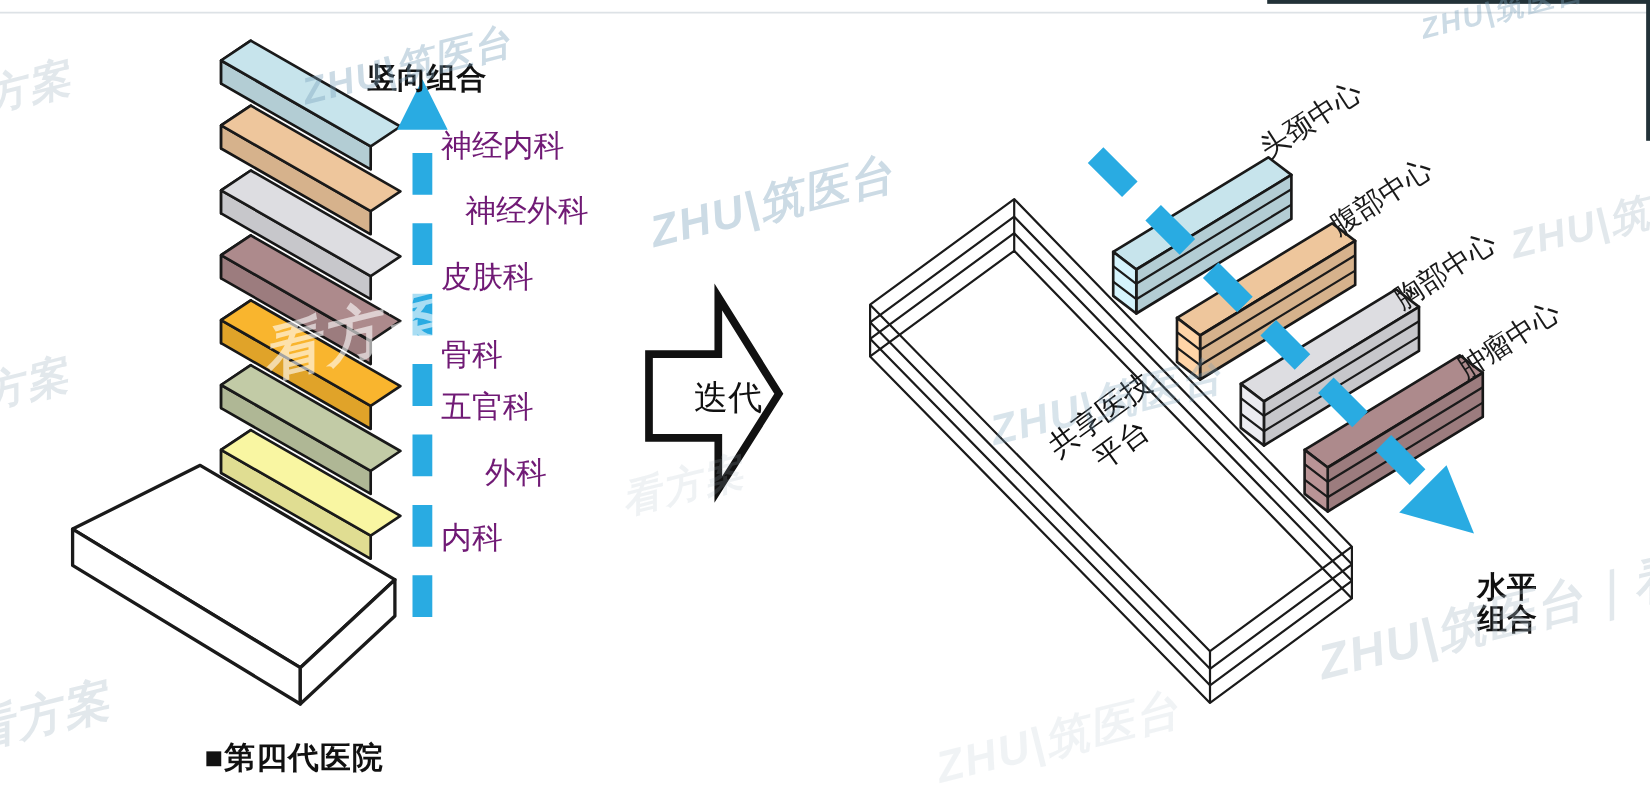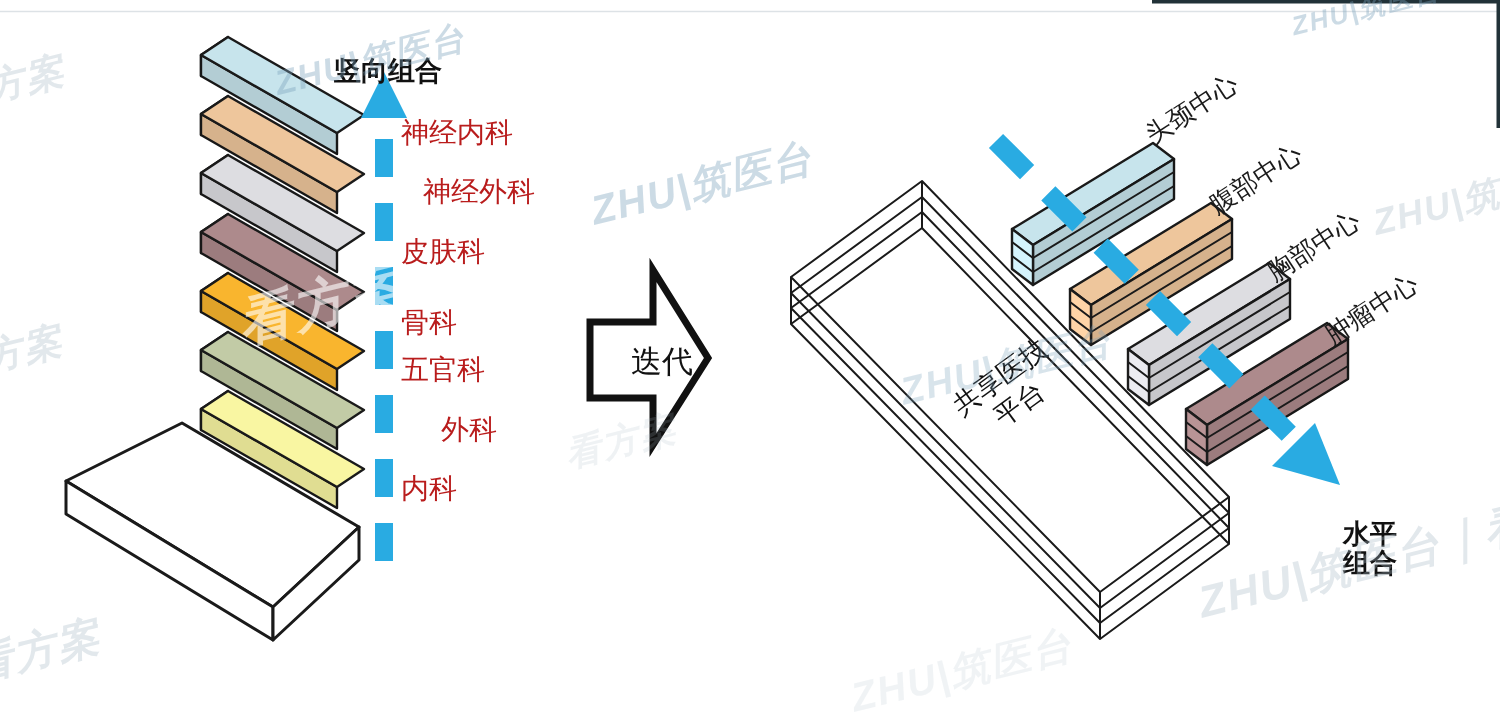--- a/index.html
+++ b/index.html
@@ -6,21 +6,21 @@
   #stage{
     position:relative;width:1500px;height:722px;background:#ffffff;overflow:hidden;
     font-family:"Liberation Sans","DejaVu Sans",sans-serif;color:#111;
   }
   #diagram{position:absolute;left:0;top:0;}
   .face{stroke:#1a1a1a;stroke-width:2.4;stroke-linejoin:round;}
   .face-front{filter:brightness(0.90);}
   .face-light{filter:brightness(1.07);}
   .thick{stroke-width:3;}
   .wire{fill:none;stroke:#1a1a1a;stroke-width:2;stroke-linejoin:round;}
-  .lbl{position:absolute;font-size:28px;line-height:32px;color:#b91c1c;white-space:nowrap;text-align:center;}
+  .lbl{position:absolute;font-size:28px;line-height:32px;color:#701a75;white-space:nowrap;text-align:center;}
   .ttl{position:absolute;font-size:27px;font-weight:bold;color:#111;white-space:nowrap;margin-top:26px;}
   .cap{position:absolute;font-size:28px;font-weight:bold;color:#111;white-space:nowrap;letter-spacing:1px;}
   .rot-lbl{position:absolute;font-size:26px;color:#1a1a1a;white-space:nowrap;transform-origin:0 50%;transform:rotate(-33deg);}
   .platform-lbl{position:absolute;left:930px;top:358px;width:160px;text-align:center;font-size:27px;line-height:33px;color:#111;transform:rotate(-36deg);}
   .arrow-word{position:absolute;left:607px;top:341px;width:86px;text-align:right;font-size:31px;color:#111;}
   .two-line{line-height:29px;}
   .wm{position:absolute;font-weight:bold;font-style:italic;white-space:nowrap;pointer-events:none;letter-spacing:2px;transform:rotate(-14deg);transform-origin:0 0;}
   .wm-g{color:rgba(168,184,196,0.33);}
   .wm-w{color:rgba(255,255,255,0.60);}
   .wm-b{color:rgba(122,160,186,0.38);}
@@ -128,20 +128,21 @@
   </svg>
 
   <div class="ttl" style="left:334px;top:27px;">竖向组合</div>
   <div class="lbl" style="left:401px;top:117px;">神经内科</div>
   <div class="lbl" style="left:423px;top:176px;">神经外科</div>
   <div class="lbl" style="left:401px;top:236px;">皮肤科</div>
   <div class="lbl" style="left:401px;top:307px;">骨科</div>
   <div class="lbl" style="left:401px;top:354px;">五官科</div>
   <div class="lbl" style="left:401px;top:414px;margin-left:40px;">外科</div>
   <div class="lbl" style="left:401px;top:473px;">内科</div>
+  <div class="cap" style="left:186px;top:670px;">■第四代医院</div>
 
   <div class="arrow-word">迭代</div>
 
   <div class="platform-lbl">
     <div>共享医技</div>
     <div>平台</div>
   </div>
   <div class="rot-lbl" style="left:1148px;top:120px;">头颈中心</div>
   <div class="rot-lbl" style="left:1212px;top:190px;">腹部中心</div>
   <div class="rot-lbl" style="left:1270px;top:257px;">胸部中心</div>

